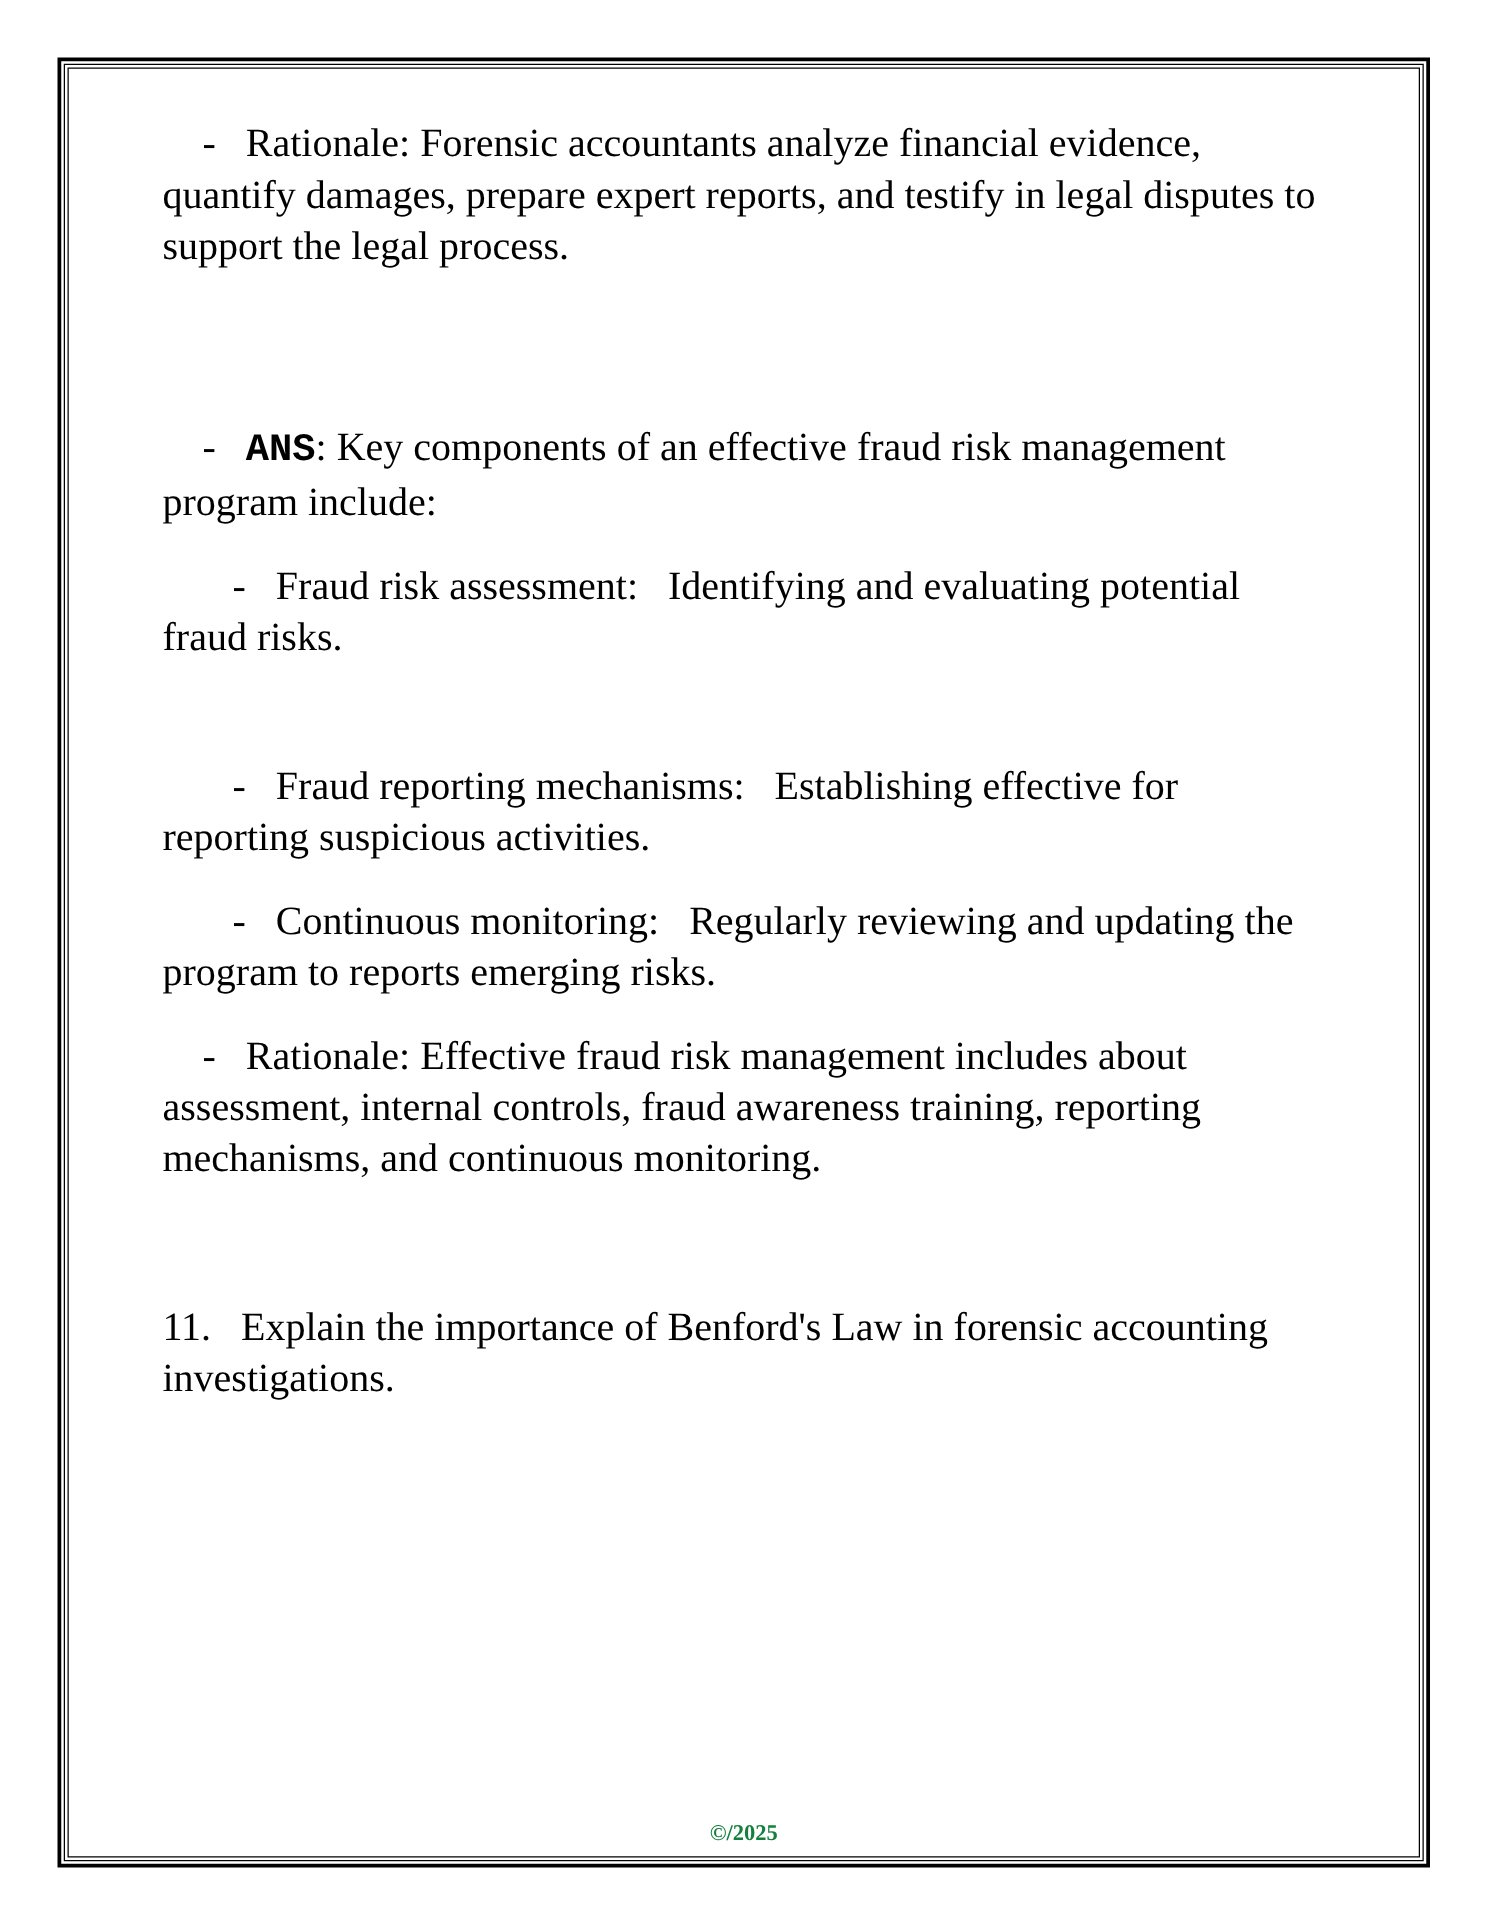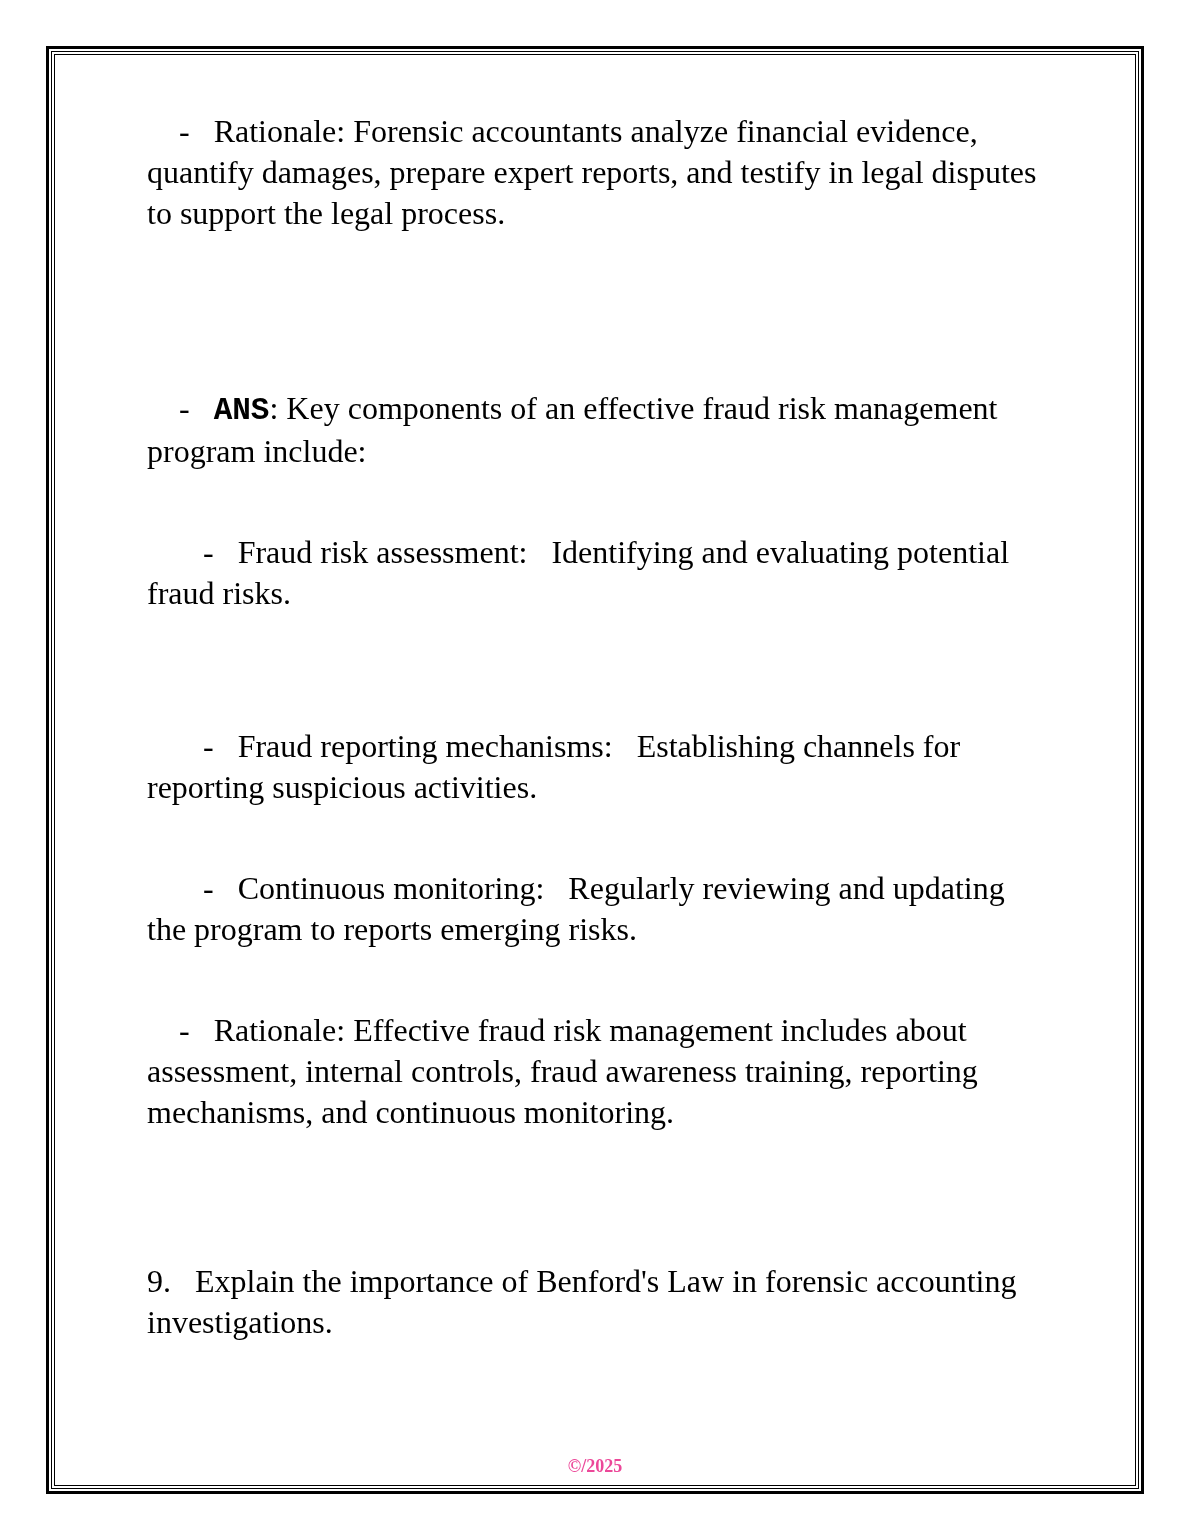--- a/index.html
+++ b/index.html
@@ -14,28 +14,28 @@
   }
   .frame-inner {
     position: absolute; left: 2px; top: 2px; right: 2px; bottom: 2px;
     border: 1px solid #000;
   }
   .content {
     position: absolute; left: 130px; top: 94px; width: 930px;
     font-family: "Liberation Serif", "DejaVu Serif", serif;
     font-size: 32px; line-height: 41px; color: #000;
   }
-  .para { margin: 17px; white-space: pre-wrap; }
+  .para { margin: 0; white-space: pre-wrap; }
   .gap-s { height: 26px; }
   .gap-l { height: 94px; }
   .ans-label { font-family: Liberation Mono, monospace; font-weight: bold; font-size: 31px; }
   .footer {
     position: absolute; left: 0; right: 0; top: 1456px; text-align: center;
     font-family: "Liberation Serif", "DejaVu Serif", serif; font-weight: bold;
-    font-size: 18px; color: #ec4899;
+    font-size: 18px; color: #15803d;
   }
 </style>
 </head>
 <body>
 
 <div class="frame-outer">
   <div class="frame-mid">
     <div class="frame-inner"></div>
   </div>
 </div>
@@ -50,26 +50,26 @@
   <p class="para"><span>    -   </span><span class="ans-label">ANS</span><span>: Key components of an effective fraud risk management program include:</span></p>
   <div class="gap-s"></div>
 
   <p class="para"><span>       -   </span><span>Fraud risk assessment:   Identifying and evaluating potential fraud risks.</span></p>
   <div class="gap-s"></div>
 
   <div class="gap-s"></div>
 
   <div class="gap-s"></div>
 
-  <p class="para"><span>       -   </span><span>Fraud reporting mechanisms:   Establishing channels for reporting suspicious activities.</span></p>
+  <p class="para"><span>       -   </span><span>Fraud reporting mechanisms:   Establishing effective for reporting suspicious activities.</span></p>
   <div class="gap-s"></div>
 
   <p class="para"><span>       -   </span><span>Continuous monitoring:   Regularly reviewing and updating the program to reports emerging risks.</span></p>
   <div class="gap-s"></div>
 
   <p class="para"><span>    -   </span><span>Rationale: Effective fraud risk management includes about assessment, internal controls, fraud awareness training, reporting mechanisms, and continuous monitoring.</span></p>
 
   <div class="gap-l"></div>
 
-  <p class="para">9.   Explain the importance of Benford's Law in forensic accounting investigations.</p>
+  <p class="para">11.   Explain the importance of Benford's Law in forensic accounting investigations.</p>
 </div>
 
 <div class="footer">©/2025</div>
 
 </body></html>

